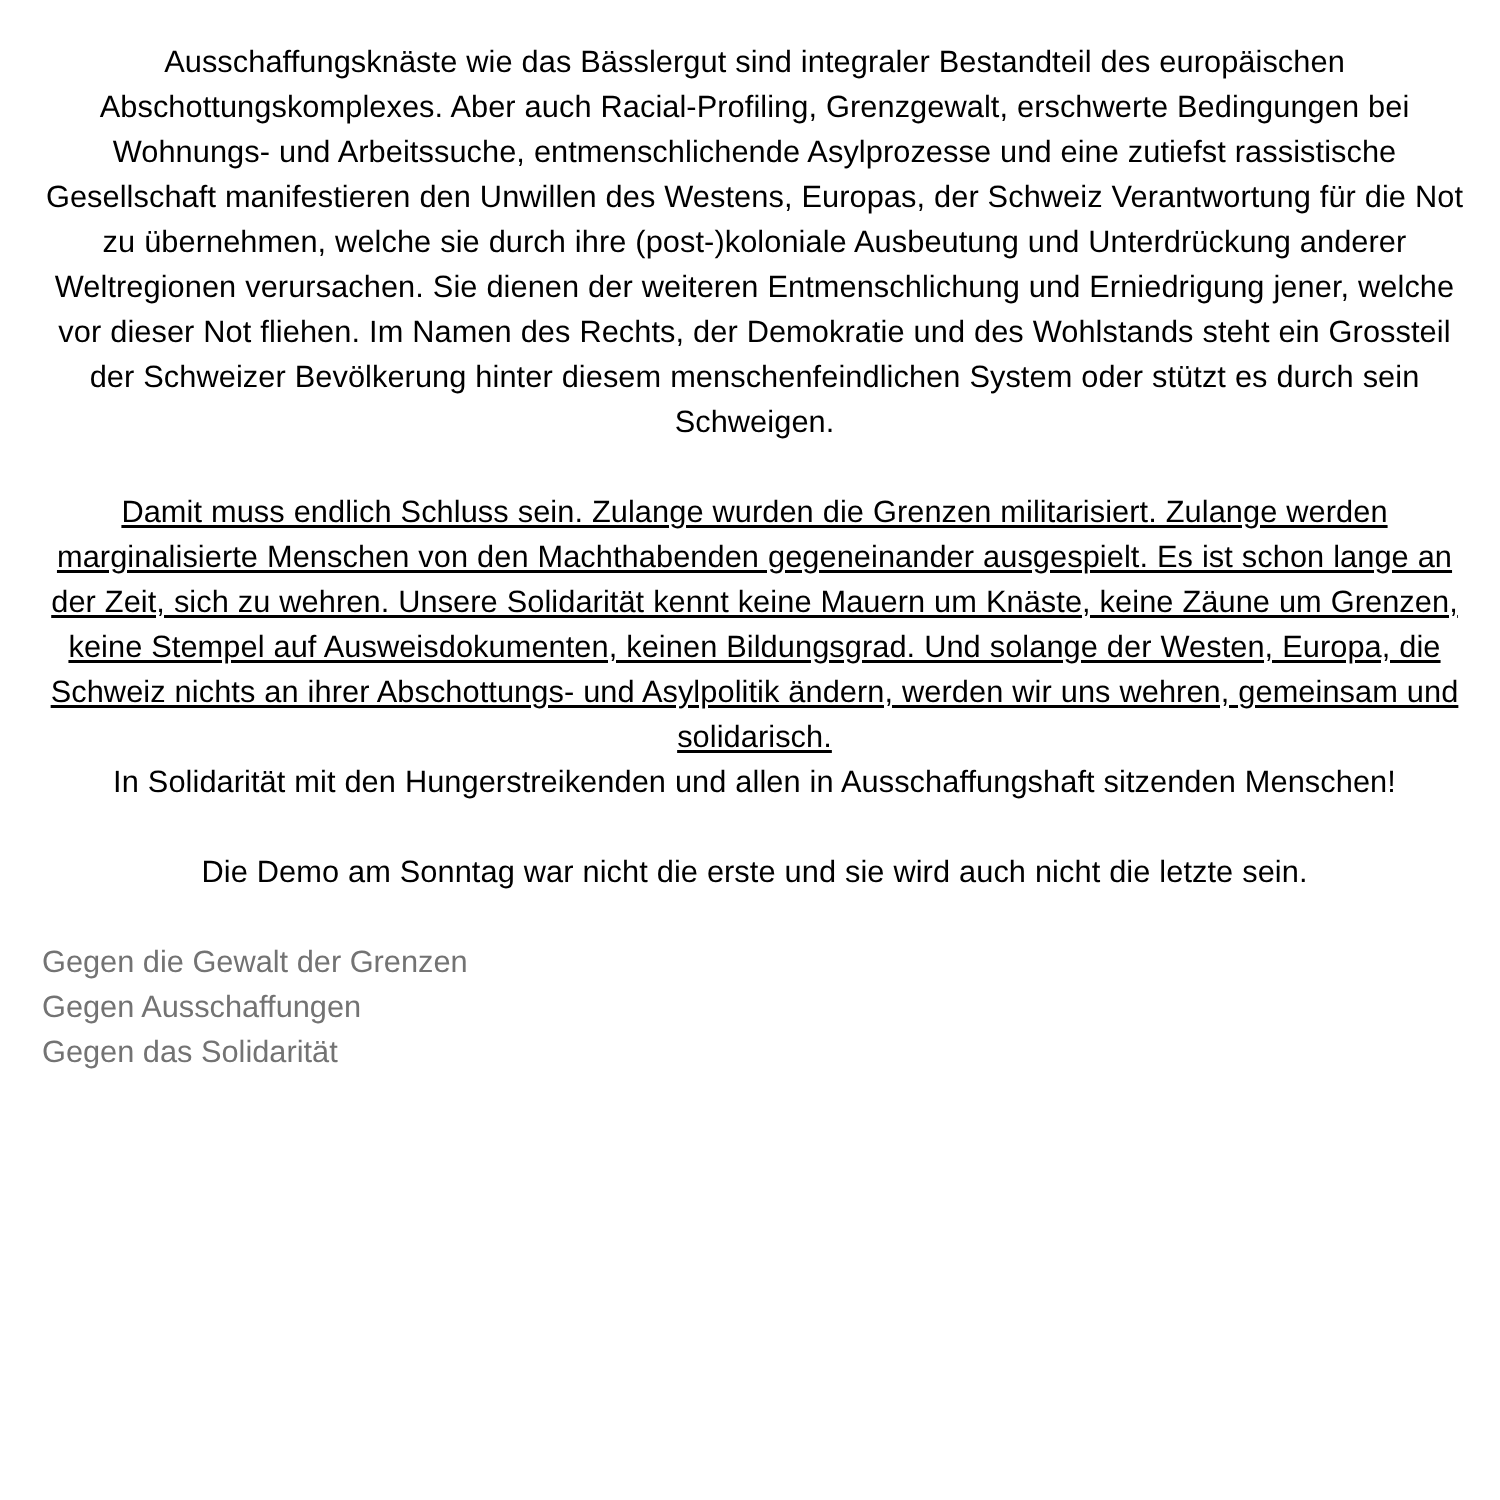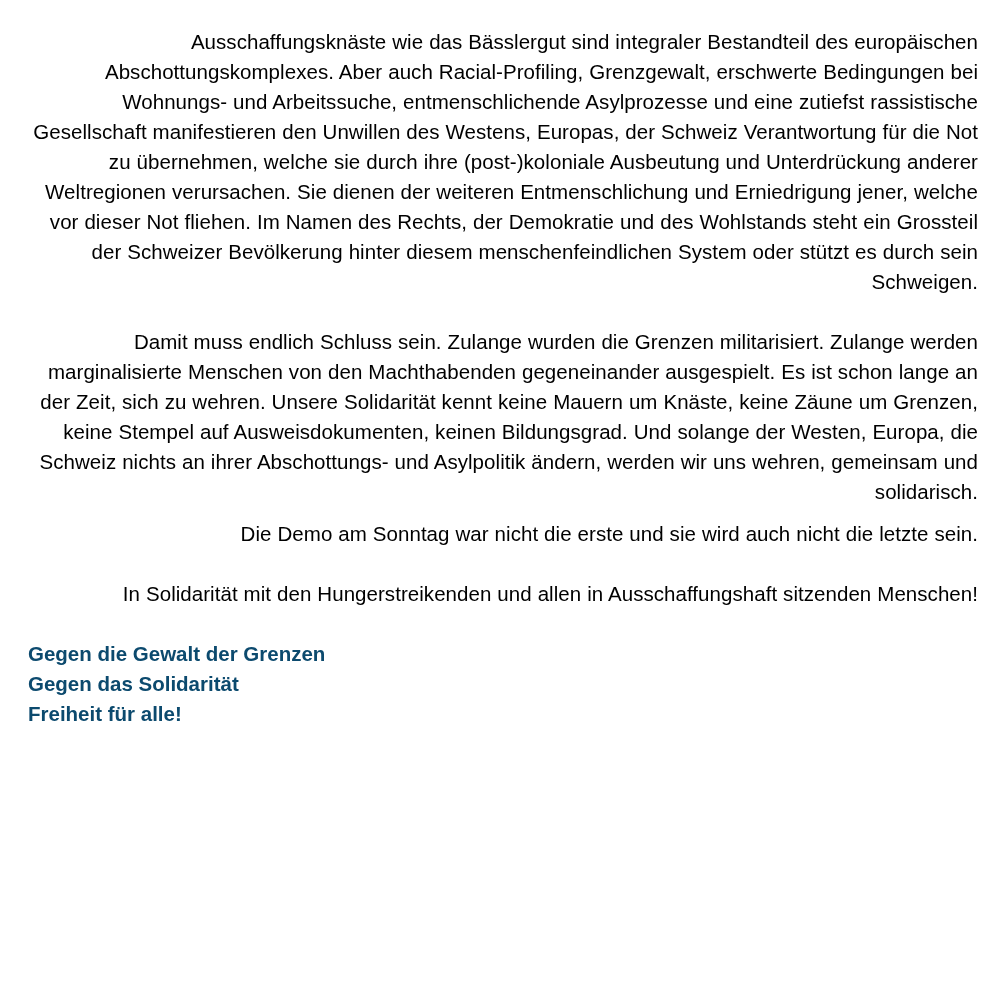--- a/index.html
+++ b/index.html
@@ -20,60 +20,60 @@
     width: 1000px;
     height: 1000px;
     background: #ffffff;
     padding: 27px 22px 0 28px;
   }
   .text-block {
     font-size: 20.5px;
     line-height: 30px;
     letter-spacing: 0.05px;
     word-spacing: 0.2px;
-    text-align: right;
+    text-align: center;
     color: #000000;
     margin: 0;
     -webkit-font-smoothing: antialiased;
   }
   .para {
     margin: 0 0 30px 0;
     max-width: 952px;
   }
   .para:last-child {
     margin-bottom: 0;
   }
   .para-tight {
-    margin-bottom: 12px;
+    margin-bottom: 0;
+    text-decoration: underline;
   }
   .slogan-list {
     list-style: none;
     margin: 0;
     padding: 0;
   }
   .slogan-list li {
     font-size: 20.5px;
     line-height: 30px;
-    color: #0c4a6e;
+    color: #737373;
     white-space: nowrap;
-    font-weight: bold;
   }
 </style>
 </head>
 <body>
 
 <div id="statement-document">
 
   <p class="text-block para">Ausschaffungsknäste wie das Bässlergut sind integraler Bestandteil des europäischen Abschottungskomplexes. Aber auch Racial-Profiling, Grenzgewalt, erschwerte Bedingungen bei Wohnungs- und Arbeitssuche, entmenschlichende Asylprozesse und eine zutiefst rassistische Gesellschaft manifestieren den Unwillen des Westens, Europas, der Schweiz Verantwortung für die Not zu übernehmen, welche sie durch ihre (post-)koloniale Ausbeutung und Unterdrückung anderer Weltregionen verursachen. Sie dienen der weiteren Entmenschlichung und Erniedrigung jener, welche vor dieser Not fliehen. Im Namen des Rechts, der Demokratie und des Wohlstands steht ein Grossteil der Schweizer Bevölkerung hinter diesem menschenfeindlichen System oder stützt es durch sein Schweigen.</p>
 
   <p class="text-block para para-tight">Damit muss endlich Schluss sein. Zulange wurden die Grenzen militarisiert. Zulange werden marginalisierte Menschen von den Machthabenden gegeneinander ausgespielt. Es ist schon lange an der Zeit, sich zu wehren. Unsere Solidarität kennt keine Mauern um Knäste, keine Zäune um Grenzen, keine Stempel auf Ausweisdokumenten, keinen Bildungsgrad. Und solange der Westen, Europa, die Schweiz nichts an ihrer Abschottungs- und Asylpolitik ändern, werden wir uns wehren, gemeinsam und solidarisch.</p>
 
+  <p class="text-block para">In Solidarität mit den Hungerstreikenden und allen in Ausschaffungshaft sitzenden Menschen!</p>
+
   <p class="text-block para">Die Demo am Sonntag war nicht die erste und sie wird auch nicht die letzte sein.</p>
-
-  <p class="text-block para">In Solidarität mit den Hungerstreikenden und allen in Ausschaffungshaft sitzenden Menschen!</p>
 
   <ul class="slogan-list">
     <li>Gegen die Gewalt der Grenzen</li>
+    <li>Gegen Ausschaffungen</li>
     <li>Gegen das Solidarität</li>
-    <li>Freiheit für alle!</li>
   </ul>
 
 </div>
 
 </body></html>

